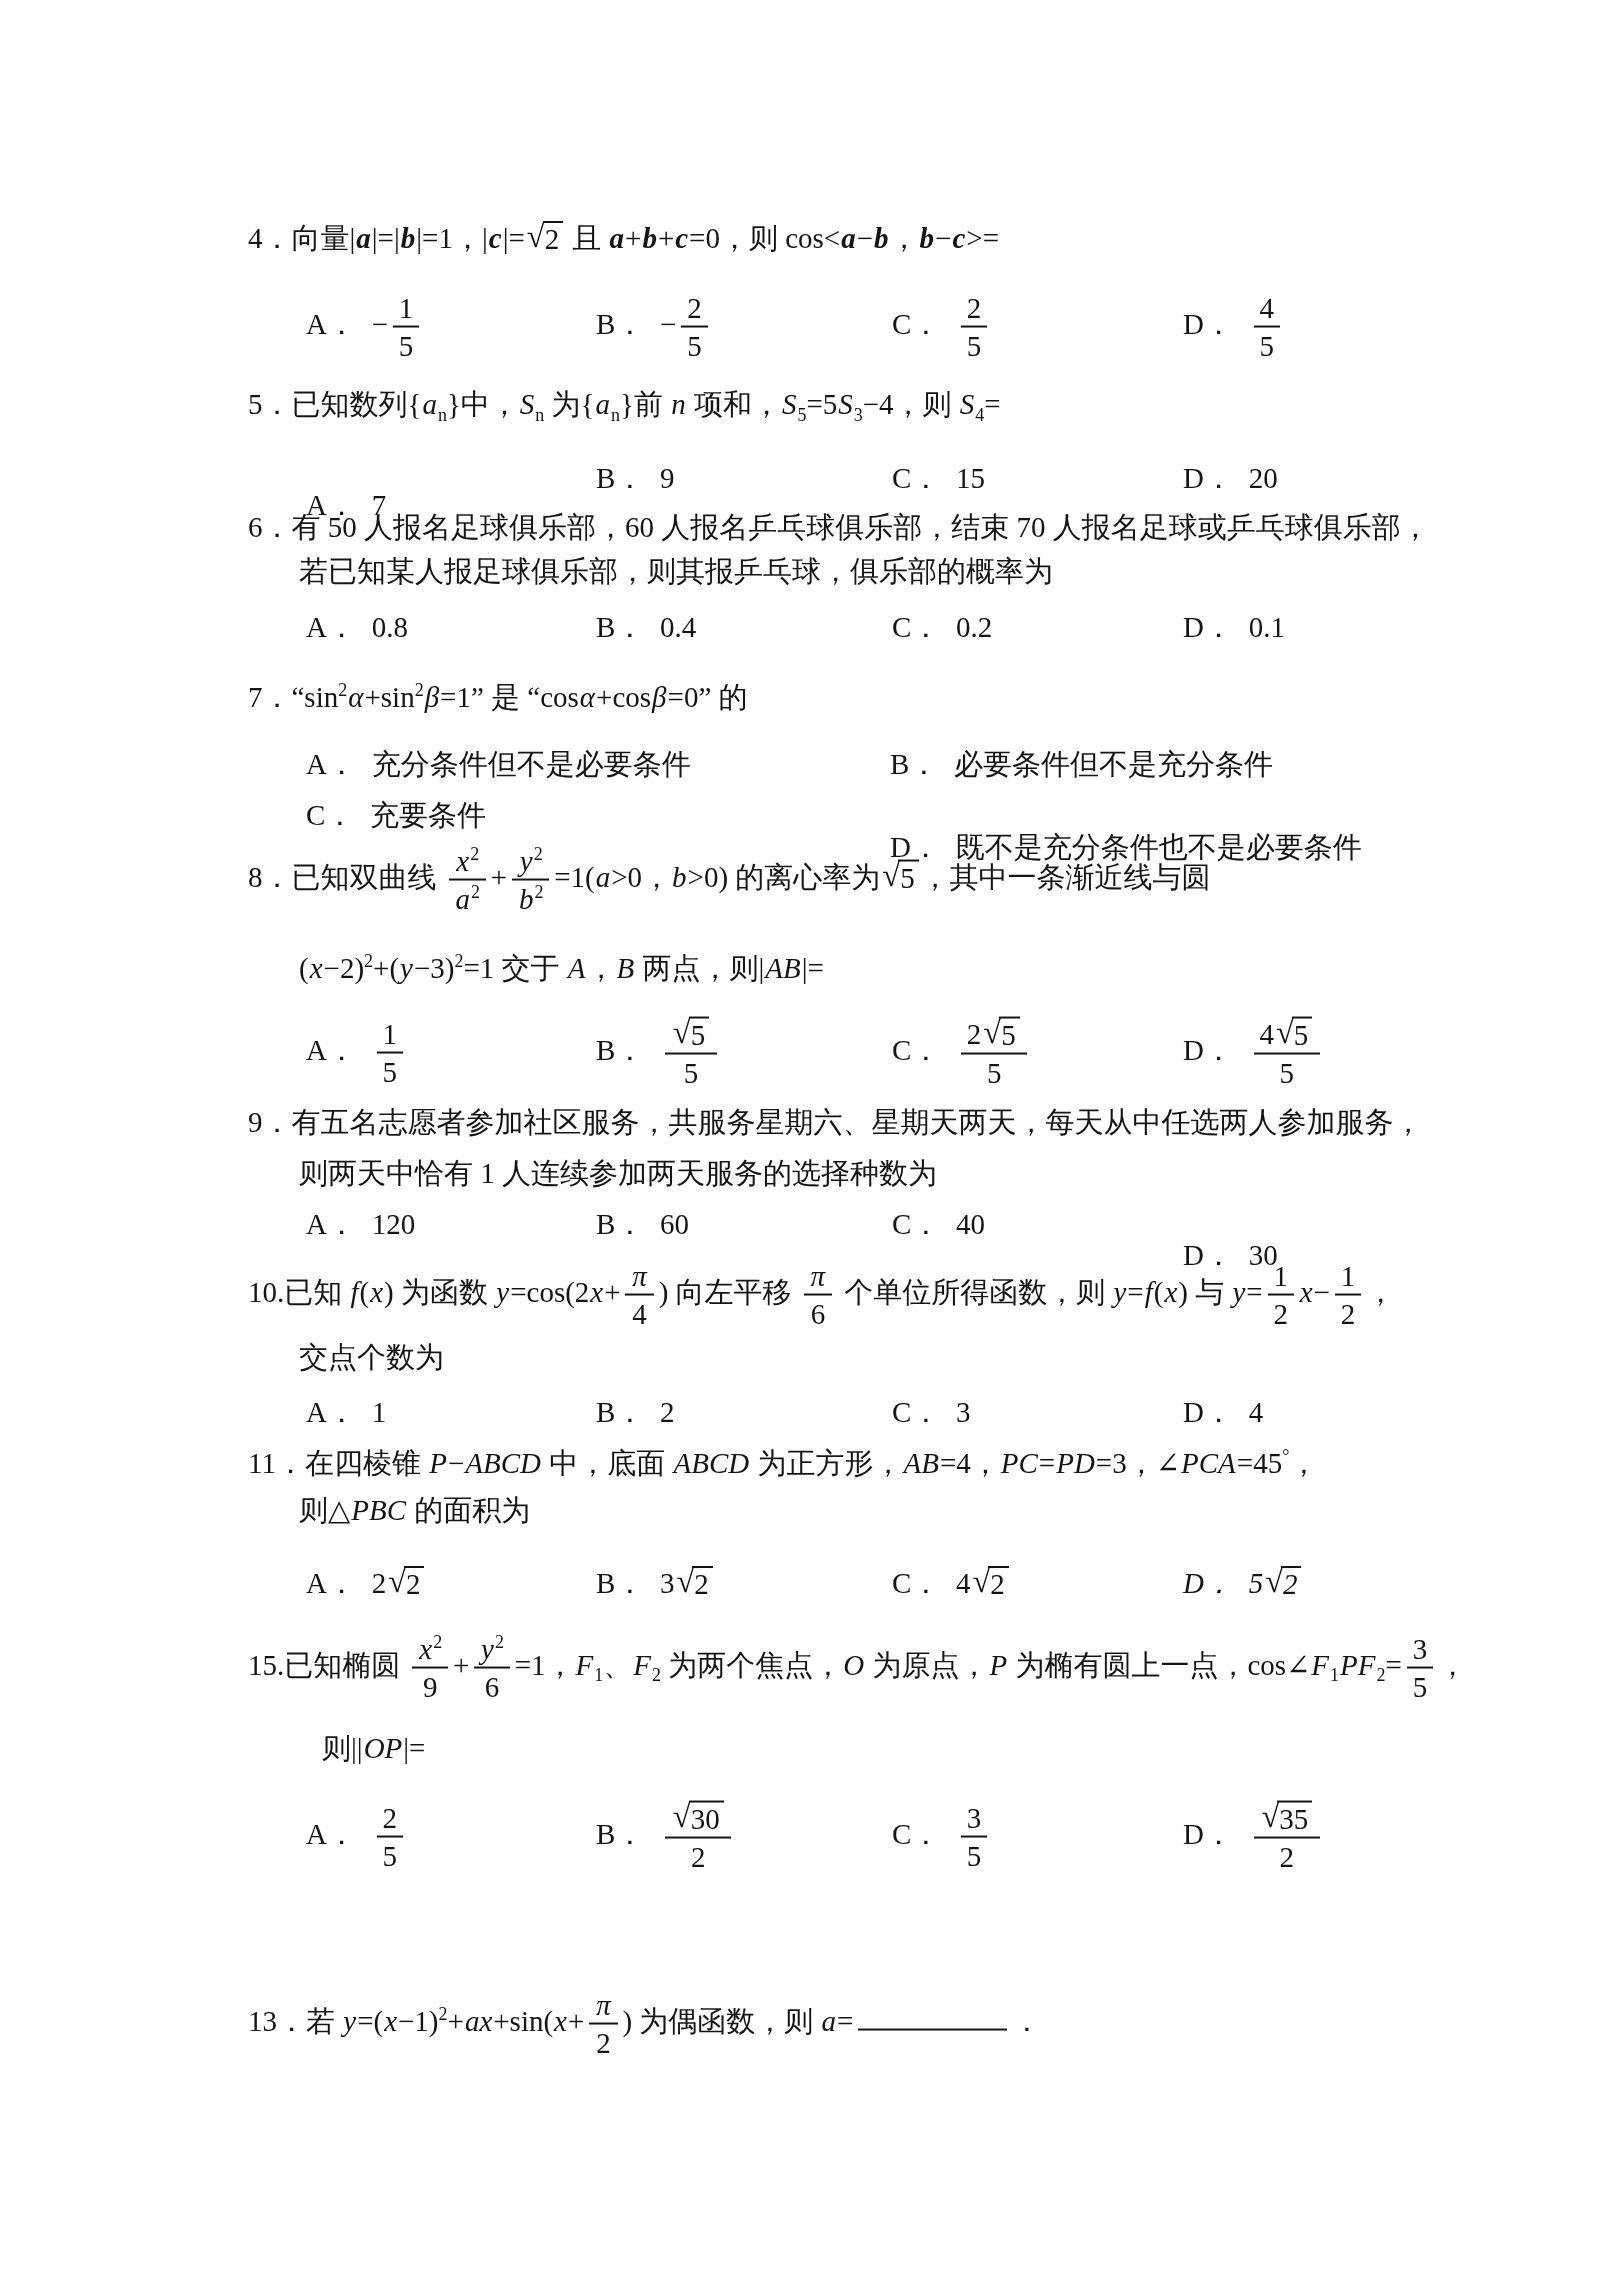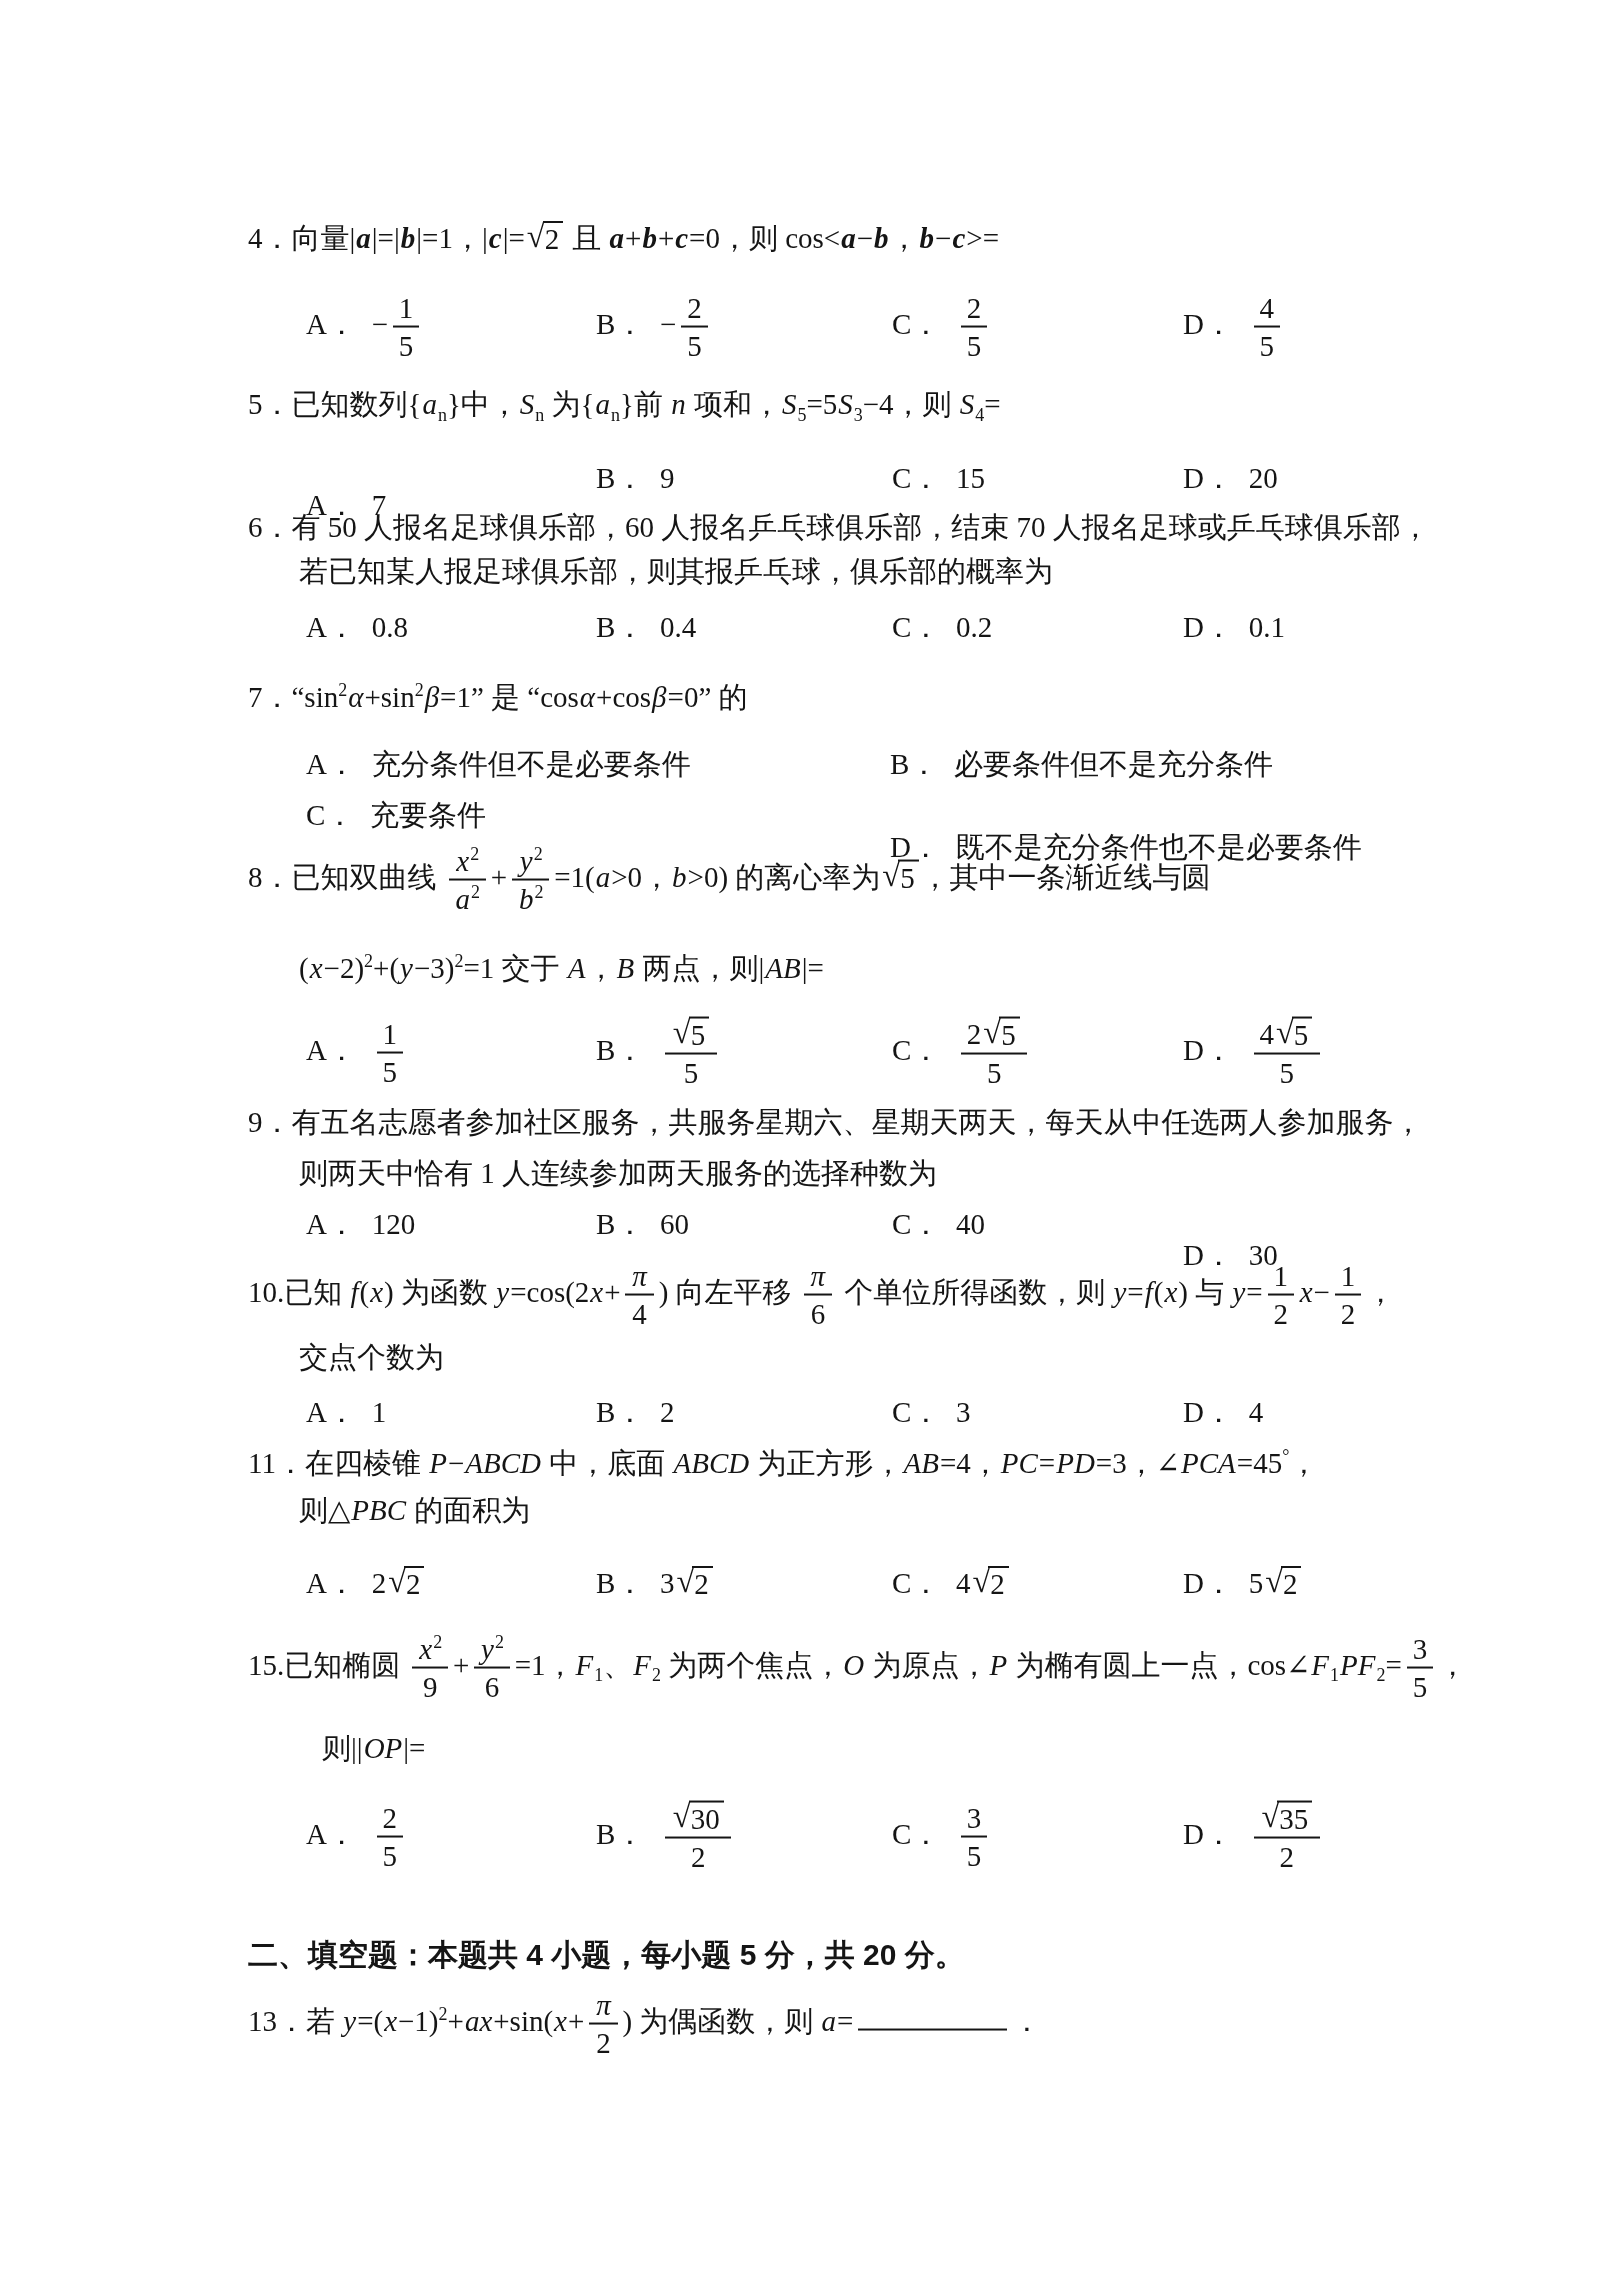--- a/index.html
+++ b/index.html
@@ -142,21 +142,21 @@
             <span class="rb"><span>2</span></span>
           </span></span></div>
       <div class="opt" style="top: 1584px; left: 596px;"><span class="olab">B．</span><span><span>3</span><span class="sqrt">
             <span class="rad">√</span>
             <span class="rb"><span>2</span></span>
           </span></span></div>
       <div class="opt" style="top: 1584px; left: 892px;"><span class="olab">C．</span><span><span>4</span><span class="sqrt">
             <span class="rad">√</span>
             <span class="rb"><span>2</span></span>
           </span></span></div>
-      <div class="opt" style="top: 1584px; left: 1183px;"><span class="olab">D．</span><span><span>5</span><span class="sqrt">
+      <div class="opt" style="top: 1584px; left: 1183px; font-style: italic;"><span class="olab">D．</span><span><span>5</span><span class="sqrt">
             <span class="rad">√</span>
             <span class="rb"><span>2</span></span>
           </span></span></div>
       <div class="line" style="top: 1668px; left: 248px;"><span>15.已知椭圆 </span><span class="frac">
           <span class="fnum"><span class="mi">x</span><sup class="msup">2</sup></span>
           <span class="fden"><span>9</span></span>
         </span><span>+</span><span class="frac">
           <span class="fnum"><span class="mi">y</span><sup class="msup">2</sup></span>
           <span class="fden"><span>6</span></span>
         </span><span>=1，</span><span class="mi">F</span><sub class="msub">1</sub><span>、</span><span class="mi">F</span><sub class="msub">2</sub><span> 为两个焦点，</span><span class="mi">O</span><span> 为原点，</span><span class="mi">P</span><span> 为椭有圆上一点，cos∠</span><span class="mi">F</span><sub class="msub">1</sub><span class="mi">PF</span><sub class="msub">2</sub><span>=</span><span class="frac">
@@ -184,15 +184,14 @@
                 <span class="rad">√</span>
                 <span class="rb"><span>35</span></span>
               </span></span>
             <span class="fden"><span>2</span></span>
           </span></span></div>
       <div class="line" style="top: 2024px; left: 248px;"><span>13．若 </span><span class="mi">y</span><span>=(</span><span class="mi">x</span><span>−1)</span><sup class="msup">2</sup><span>+</span><span class="mi">ax</span><span>+sin(</span><span class="mi">x</span><span>+</span><span class="frac">
           <span class="fnum"><span class="mi">π</span></span>
           <span class="fden"><span>2</span></span>
         </span><span>) 为偶函数，则 </span><span class="mi">a</span><span>=</span><span class="blank"></span><span>．</span></div>
     </div>
-  <div class="section-title">二、填空题：本题共 4 小题，每小题 5 分，共 20 分。</div>
 </div>
 
 
 </body></html>

